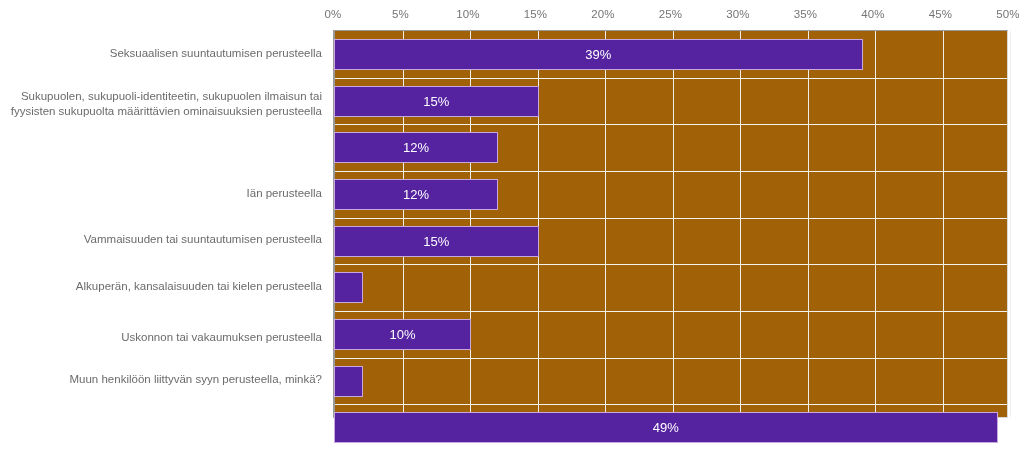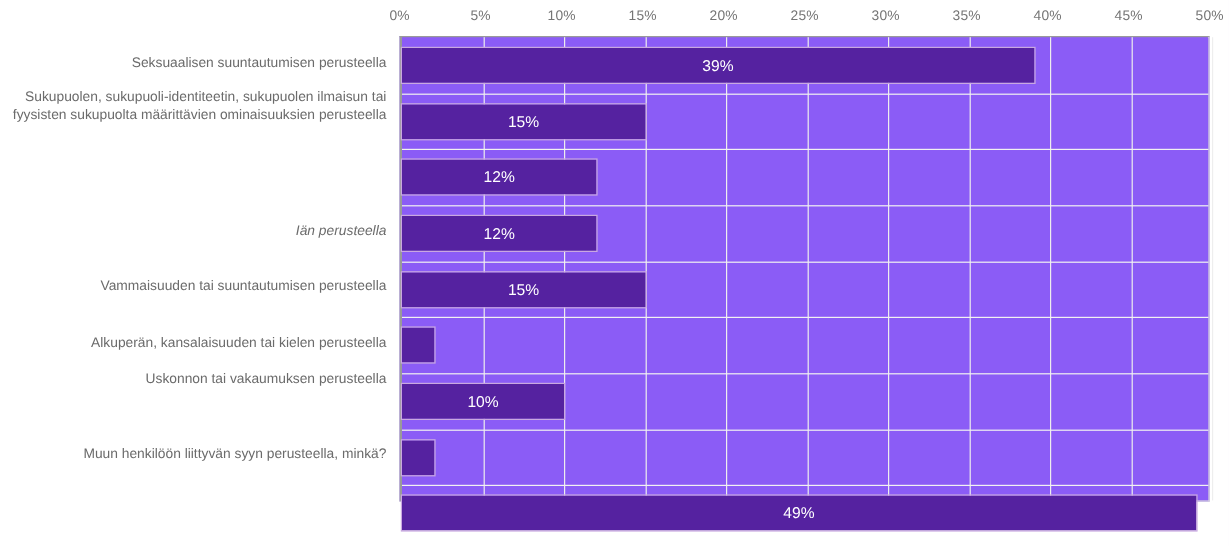--- a/index.html
+++ b/index.html
@@ -44,21 +44,21 @@
     position: absolute;
     left: 333px;
     top: 30px;
     width: 675px;
     height: 388px;
     box-sizing: border-box;
     border-top: 1px solid #9a9a9a;
     border-left: 2px solid #9a9a9a;
     border-right: 1px solid #d9d9d9;
     border-bottom: 1px solid #d9d9d9;
-    background: #8b5cf6;
+    background: #a16207;
   }
   #vgrid {
     position: absolute;
     inset: 0;
     pointer-events: none;
   }
   .vgrid-line {
     position: absolute;
     top: 0;
     bottom: 0;
@@ -209,21 +209,21 @@
         </div>
         <div class="bar-row" style="top: 382.167px; height: 29px;">
           <div class="bar" style="width: 661.5px; background: rgb(85, 34, 160); outline-color: rgb(201, 168, 224);"></div>
           <div class="bar-value" style="width: 661.5px;">49%</div>
         </div>
       </div>
   </div>
 
   <div id="category-labels">
       <div class="cat-label" style="top: 0px; height: 46.6667px; padding-left: 18px;">Seksuaalisen suuntautumisen perusteella</div>
-      <div class="cat-label" style="top: 36px; height: 46.6667px;">Sukupuolen, sukupuoli-identiteetin, sukupuolen ilmaisun tai fyysisten sukupuolta määrittävien ominaisuuksien perusteella</div>
-      <div class="cat-label" style="top: 140px; height: 46.6667px; font-style: italic;">Iän perusteella</div>
+      <div class="cat-label" style="top: 51px; height: 46.6667px;">Sukupuolen, sukupuoli-identiteetin, sukupuolen ilmaisun tai fyysisten sukupuolta määrittävien ominaisuuksien perusteella</div>
+      <div class="cat-label" style="top: 140px; height: 46.6667px;">Iän perusteella</div>
       <div class="cat-label" style="top: 186.667px; height: 46.6667px;">Vammaisuuden tai suuntautumisen perusteella</div>
       <div class="cat-label" style="top: 233.333px; height: 46.6667px;">Alkuperän, kansalaisuuden tai kielen perusteella</div>
-      <div class="cat-label" style="top: 263px; height: 46.6667px; margin-left: 20px;">Uskonnon tai vakaumuksen perusteella</div>
+      <div class="cat-label" style="top: 284px; height: 46.6667px; margin-left: 20px;">Uskonnon tai vakaumuksen perusteella</div>
       <div class="cat-label" style="top: 326.667px; height: 46.6667px;">Muun henkilöön liittyvän syyn perusteella, minkä?</div>
     </div>
 
 </div>
 
 </body></html>

